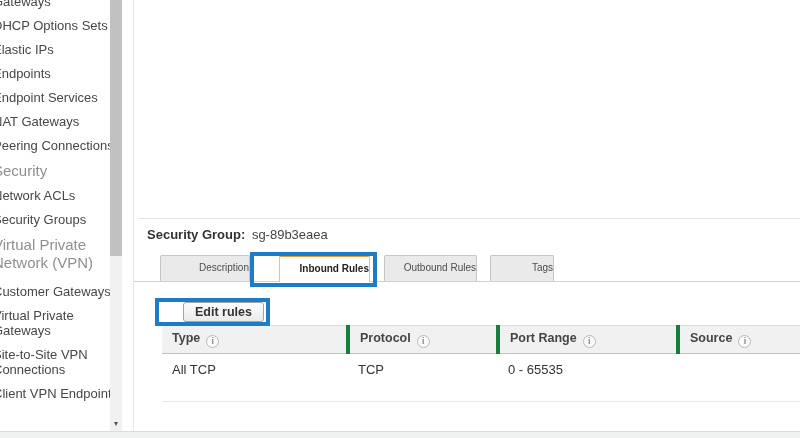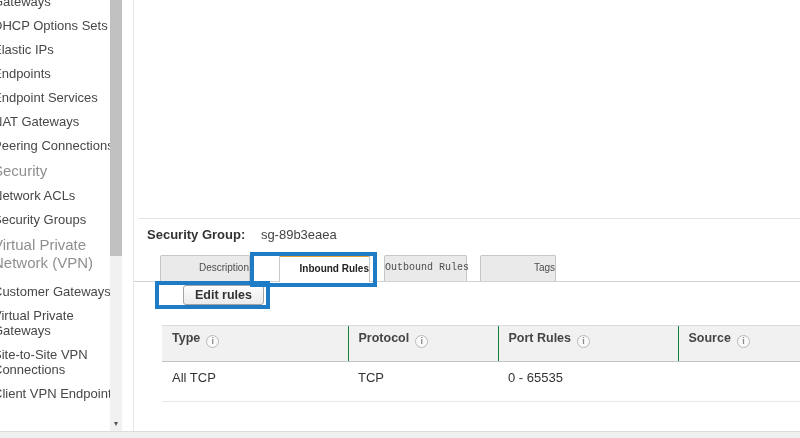--- a/index.html
+++ b/index.html
@@ -19,51 +19,51 @@
   .varrow{position:absolute;left:0;bottom:2px;width:12px;height:10px;text-align:center;
           font-size:8px;line-height:10px;color:#555;}
 
   
   main{position:absolute;left:134px;top:0;right:0;bottom:7px;background:#fff;}
   .pane-divider{position:absolute;top:218px;left:5px;right:0;height:1px;background:#e2e2e2;}
   .detail{position:absolute;top:218px;left:0;right:0;bottom:0;}
 
   .sg-title{position:absolute;top:9px;left:13px;font-size:13px;color:#222;}
   .sg-label{font-weight:bold;color:#333;margin-top:12px;}
-  .sg-value{color:#444;margin-left:12px;}
+  .sg-value{color:#444;margin-left:3px;}
 
   .tabs{position:absolute;top:37px;left:0;right:0;height:26px;border-bottom:1px solid #d2d2d2;
         padding-left:26px;font-size:0;white-space:nowrap;}
   .tab{display:inline-block;box-sizing:border-box;height:26px;line-height:24px;text-align:right;
        background:#eaeaea;border:1px solid #c6c6c6;border-bottom:none;border-radius:2px 2px 0 0;
        font-size:10px;color:#4e4e4e;vertical-align:top;cursor:pointer;}
   .tab-description{width:90px;}
   .tab-inbound{width:91px;}
-  .tab-outbound{width:83px;margin-left:14px;font-family:Liberation Mono, monospace;}
-  .tab-tags{width:76px;margin-left:13px;}
+  .tab-outbound{width:93px;margin-left:14px;}
+  .tab-tags{width:64px;margin-left:13px;}
   .tab.active{height:27px;background:#fff;border-top:2px solid #dca13f;line-height:23px;
               font-weight:bold;color:#222;}
 
   .callout{display:inline-block;position:relative;vertical-align:top;padding-left:22px;}
   .callout-tab{margin-left:7px;}
   .callout::after{content:'';position:absolute;border:4px solid #1d7cc5;pointer-events:none;z-index:5;}
   .callout-tab::after{top:-3px;left:-7px;right:-7px;bottom:-5px;}
   .callout-btn::after{top:-4px;left:-6px;right:-6px;bottom:-4px;}
 
-  .actions{position:absolute;top:67px;left:27px;}
+  .actions{position:absolute;top:84px;left:27px;}
   .btn{font-family:inherit;font-size:12.5px;font-weight:bold;color:#333;height:20px;padding:0 11px;
        background:linear-gradient(#fdfdfd,#ebebeb);border:1px solid #a3a3a3;border-radius:3px;cursor:pointer;}
 
   table.rules{position:absolute;top:107px;left:28px;width:calc(100% - 28px);
               border-collapse:collapse;table-layout:fixed;font-size:13px;}
   table.rules col.c0{width:186px;} table.rules col.c1{width:150px;} table.rules col.c2{width:180px;}
   table.rules th{height:27px;background:#f1f1f1;border-top:1px solid #dcdcdc;border-bottom:1px solid #c3c3c3;
-                 font-weight:bold;color:#454545;text-align:left;padding:0 0 8px 10px;font-size:12.5px;cursor:pointer;}
-  table.rules th + th{border-left:1px solid #15803d;}
-  table.rules td{height:31px;border-bottom:1px solid #e8e8e8;color:#333;padding:0 0 8px 10px;
+                 font-weight:bold;color:#454545;text-align:left;padding:0 0 0 10px;font-size:12.5px;cursor:pointer;}
+  table.rules th + th{border-left:4px solid #15803d;}
+  table.rules td{height:31px;border-bottom:1px solid #e8e8e8;color:#333;padding:0 0 16px 10px;
                  overflow:hidden;white-space:nowrap;}
   .info{display:inline-block;box-sizing:border-box;width:13px;height:13px;margin-left:6px;
         border:1px solid #b9b9b9;border-radius:50%;background:#fafafa;
         font-size:9px;line-height:11px;color:#8a8a8a;text-align:center;vertical-align:-2px;}
 
   .footer-strip{position:absolute;left:0;right:0;bottom:0;height:7px;box-sizing:border-box;
                 background:#eff1f1;border-top:1px solid #d9dddd;}
 </style>
 </head>
 <body>
@@ -120,21 +120,21 @@
         <colgroup>
             <col class="c0">
             <col class="c1">
             <col class="c2">
             <col>
           </colgroup>
         <thead>
           <tr>
             <th><span>Type</span><span class="info">i</span></th>
             <th><span>Protocol</span><span class="info">i</span></th>
-            <th><span>Port Rules</span><span class="info">i</span></th>
+            <th><span>Port Range</span><span class="info">i</span></th>
             <th><span>Source</span><span class="info">i</span></th>
           </tr>
         </thead>
         <tbody>
           <tr>
             <td>All TCP</td>
             <td>TCP</td>
             <td>0 - 65535</td>
             <td></td>
           </tr>

